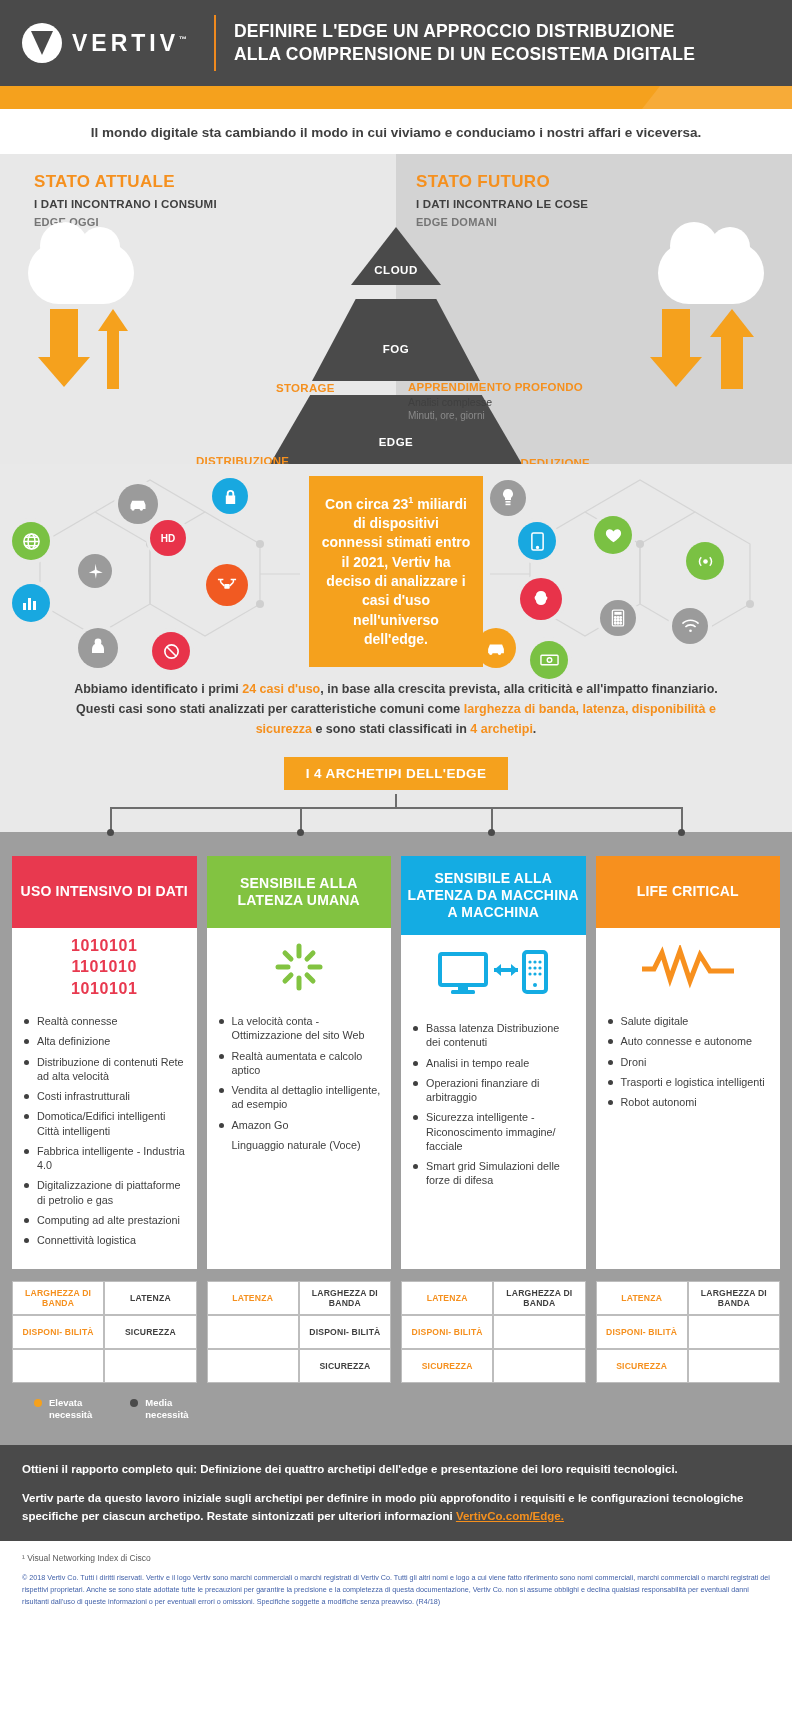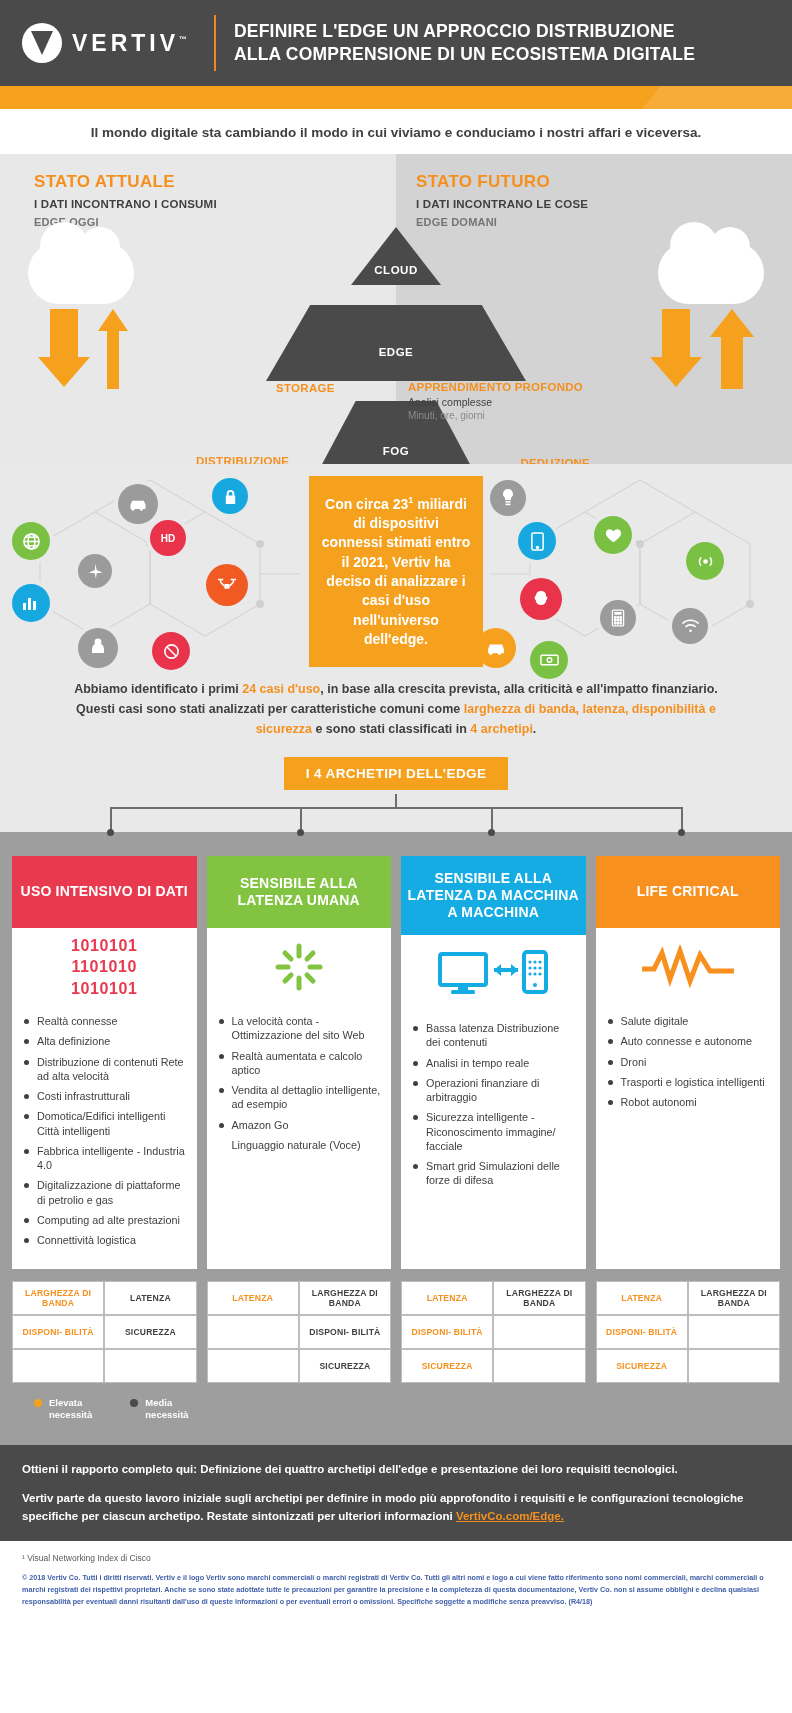--- a/index.html
+++ b/index.html
@@ -94,21 +94,21 @@
   }
   .arr-up .shaft { width: 12px; height: 58px; background: #f5a11d; margin: 0 auto; }
   .arr-up-big .head {
     border-left: 22px solid transparent; border-right: 22px solid transparent;
     border-bottom: 28px solid #f5a11d;
   }
   .arr-up-big .shaft { width: 22px; height: 52px; }
 
   
   .pyramid { position: absolute; left: 50%; transform: translateX(-50%); top: 73px; width: 260px; }
-  .tier { position: relative; margin: 0 auto 20px; color: #fff; font-weight: bold;
+  .tier { position: relative; margin: 0 auto 14px; color: #fff; font-weight: bold;
           font-size: 11.5px; letter-spacing: .5px; display: flex; align-items: center;
           justify-content: center; }
   .tier1 {
     width: 90px; height: 58px; background: #4a4a4a;
     clip-path: polygon(50% 0, 100% 100%, 0 100%);
     padding-top: 28px;
   }
   .tier2 {
     width: 168px; height: 82px; background: #4a4a4a;
     clip-path: polygon(26% 0, 74% 0, 100% 100%, 0 100%);
@@ -211,21 +211,21 @@
                  font-weight: bold; color: #ffffff; line-height: 1.25; }
   .legend-dot { width: 8px; height: 8px; border-radius: 50%; margin-top: 2px; flex: none; }
 
   
   .cta { background: #4a4a4a; color: #ffffff; padding: 16px 22px; font-size: 11.5px; line-height: 1.5; }
   .cta b { font-weight: bold; }
   .cta .hl { color: #f5901e; font-weight: bold; }
   .cta-row { font-weight: bold; }
   .legal { background: #ffffff; padding: 12px 22px 18px; }
   .legal .note { font-size: 8.5px; color: #5a5a5a; margin-bottom: 9px; }
-  .legal .copy { font-size: 7.2px; color: #3f5fa8; line-height: 1.65; font-weight: bold; }
+  .legal .copy { font-size: 7.2px; color: #3f5fa8; line-height: 1.65; font-weight: normal; }
 </style>
 </head>
 <body>
 
 <div class="page">
 
   <div class="header">
     <div class="logo-wrap">
       <div class="logo-mark"></div>
       <div class="logo-text"><span>VERTIV</span><span class="logo-tm">™</span></div>
@@ -278,22 +278,22 @@
           <div class="head"></div>
       </div>
       <div class="arr-up arr-up-big">
         <div class="head"></div>
           <div class="shaft"></div>
       </div>
     </div>
 
     <div class="pyramid">
       <div class="tier tier1">CLOUD</div>
+      <div class="tier tier2">FOG</div>
       <div class="tier tier3">EDGE</div>
-      <div class="tier tier2">FOG</div>
     </div>
 
     <div class="pyr-lbl lbl-storage">STORAGE</div>
     <div class="pyr-lbl lbl-distrib">DISTRIBUZIONE</div>
     <div class="pyr-lbl lbl-consumo">CONSUMO</div>
 
     <div class="rblock rb1">
       <div class="rt">APPRENDIMENTO PROFONDO</div>
       <div class="r1">Analisi complesse</div>
       <div class="r2">Minuti, ore, giorni</div>

